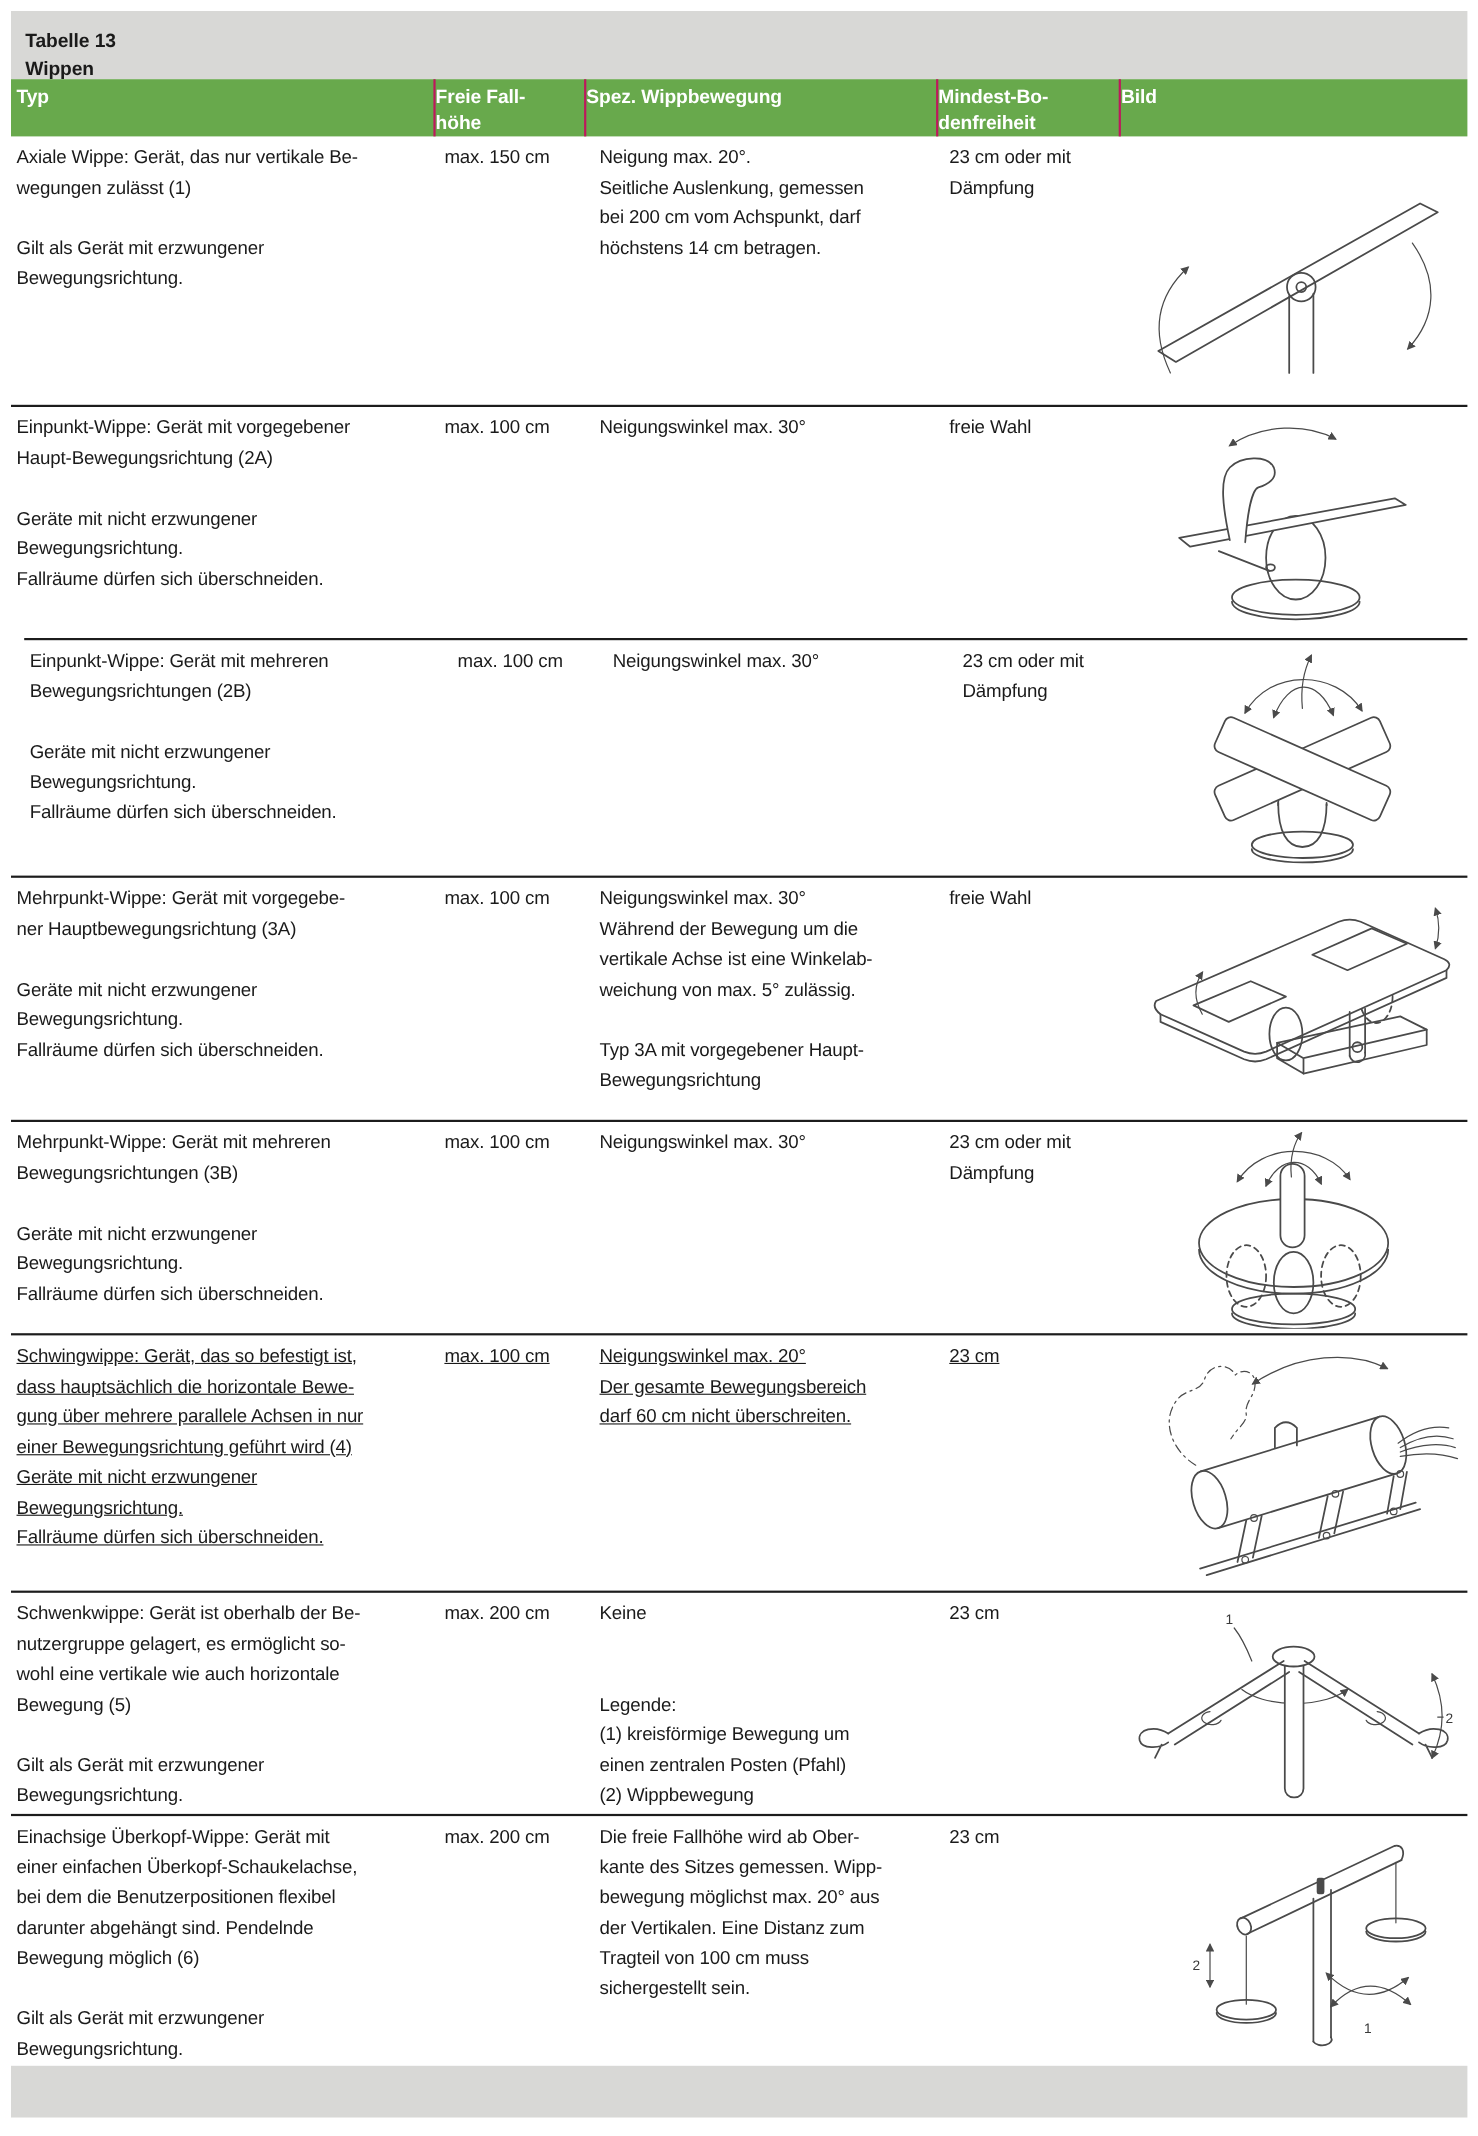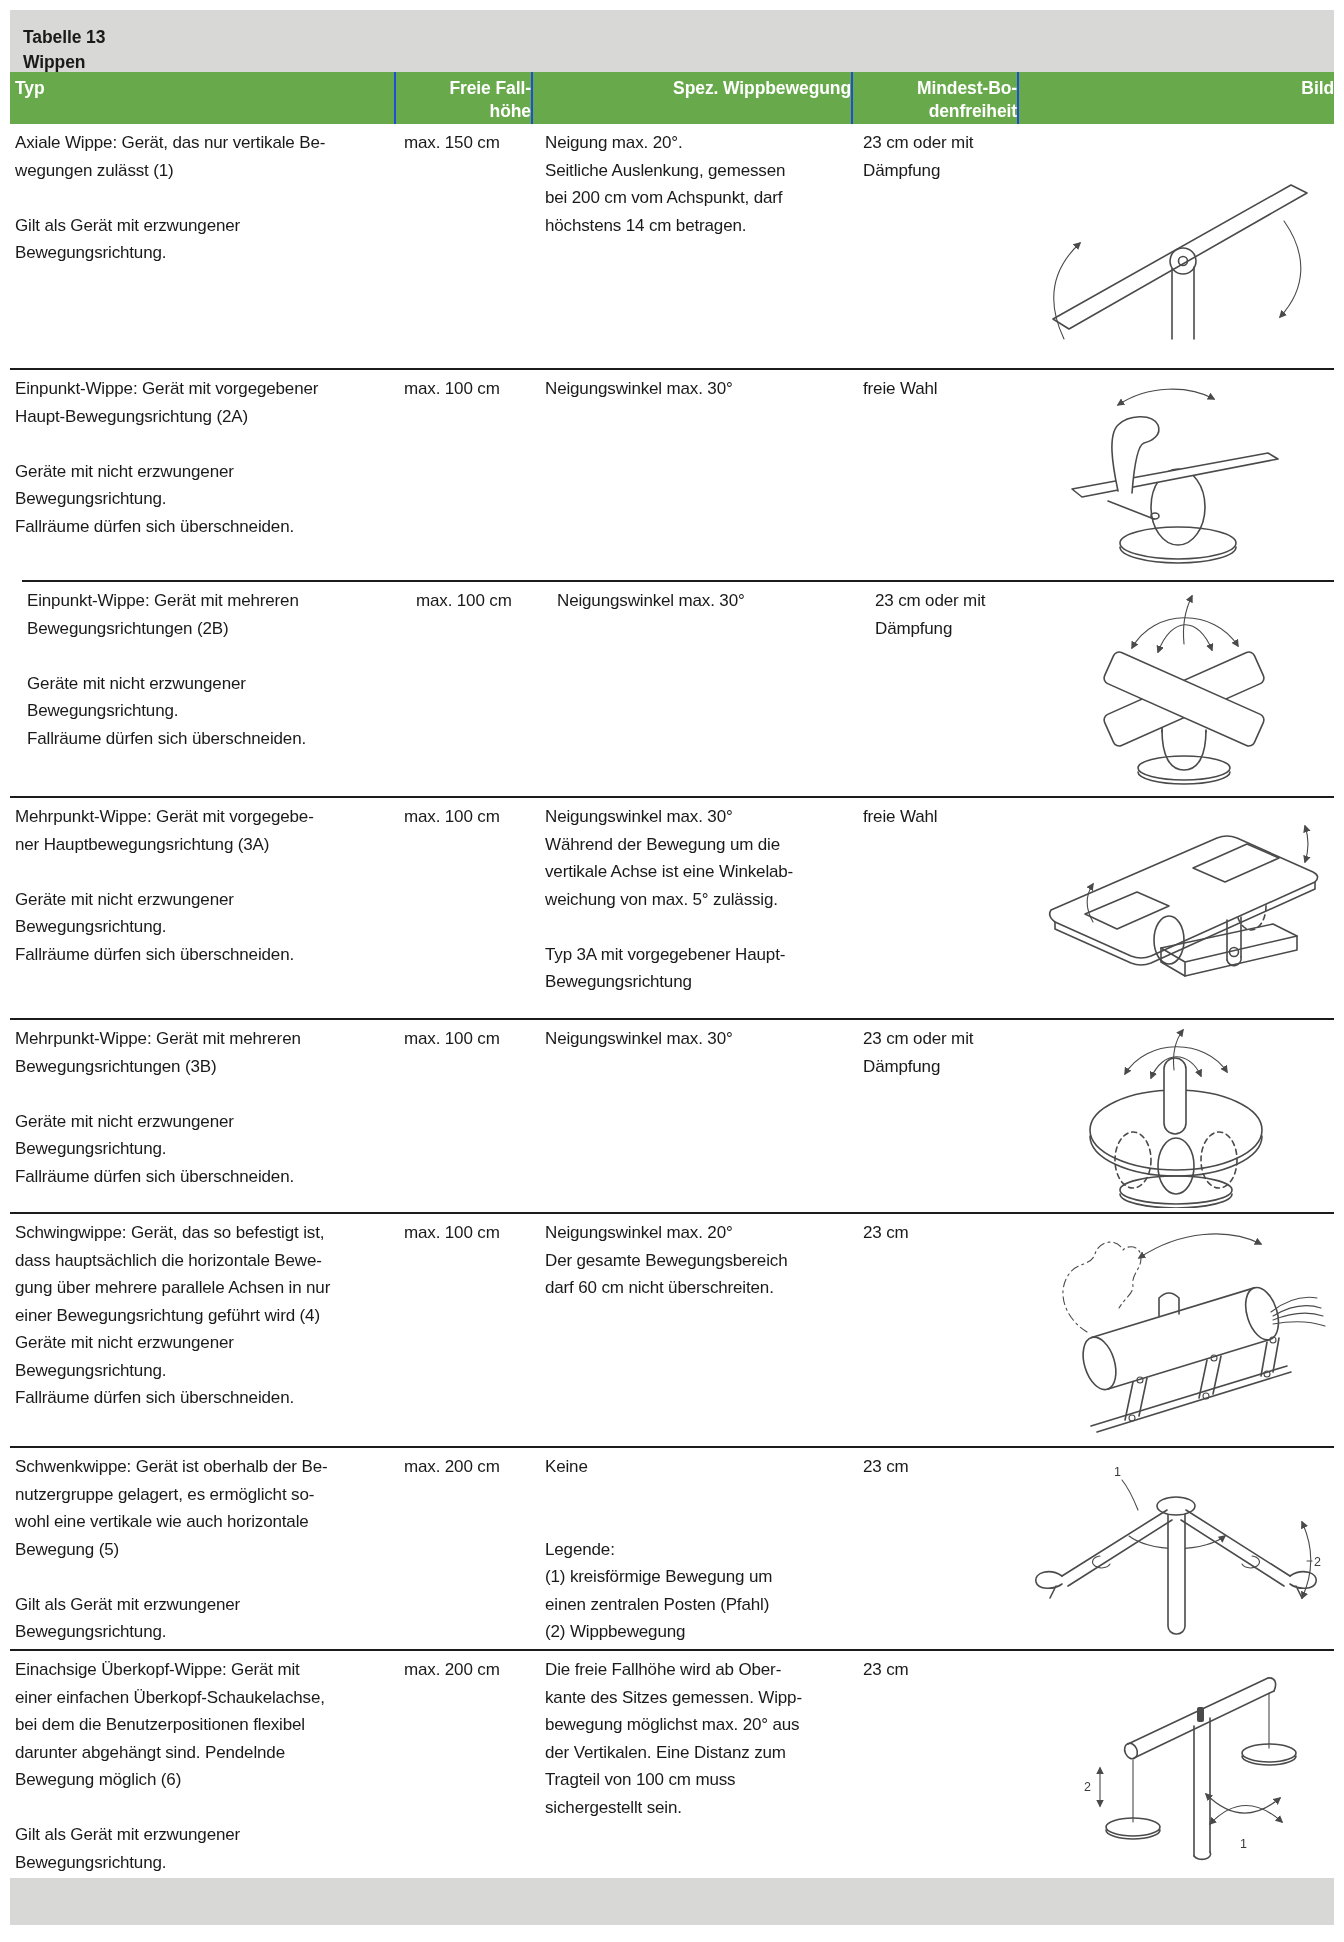--- a/index.html
+++ b/index.html
@@ -16,38 +16,38 @@
     font-family:"Liberation Sans",sans-serif;color:var(--text-color);
   }
   .page{padding:10px 10px 0 10px;}
   
   .titlebar{background:var(--title-gray);height:62px;padding:15px 0 0 13px;}
   .titlebar .tline{font-size:17.5px;font-weight:bold;line-height:25px;letter-spacing:-0.1px;}
   
   .thead{display:flex;background:var(--header-green);color:#fff;min-height:52px;}
   .hcell{
     font-size:17.5px;font-weight:bold;line-height:23px;padding-top:5px;
-    text-align:right;white-space:pre-line;border-left:2px solid #1d4ed8;letter-spacing:-0.1px;
+    text-align:left;white-space:pre-line;border-left:2px solid #be185d;letter-spacing:-0.1px;
   }
   .hcell:first-child{border-left:none;}
   .h-typ{width:384px;text-align:left;padding-left:5px;}
   .h-fall{width:137px;}
   .h-anf{width:320px;}
   .h-boden{width:166px;}
   .h-bild{flex:1;}
   
   .tbody{}
   .trow{display:flex;}
   .trow + .trow{border-top:2px solid var(--line-color);}
   .trow:nth-child(1){min-height:244px;}
   .trow:nth-child(2){min-height:212px;}
   .trow:nth-child(3){min-height:212px;margin-left:12px;}
   .trow:nth-child(4){min-height:222px;}
   .trow:nth-child(5){min-height:192px;justify-content:center;}
-  .trow:nth-child(6){min-height:234px;}
+  .trow:nth-child(6){min-height:234px;text-decoration:underline;}
   .trow:nth-child(7){min-height:203px;}
   .trow:nth-child(8){min-height:224px;}
   .cell{
     font-size:17px;line-height:27.5px;letter-spacing:-0.15px;
     padding-top:5px;padding-bottom:2px;white-space:pre-line;
   }
   .c-typ{width:384px;padding-left:5px;padding-right:20px;}
   .c-fall{width:137px;padding-left:10px;padding-right:4px;}
   .c-anf{width:320px;padding-left:14px;padding-right:12px;}
   .c-boden{width:166px;padding-left:12px;padding-right:4px;}

